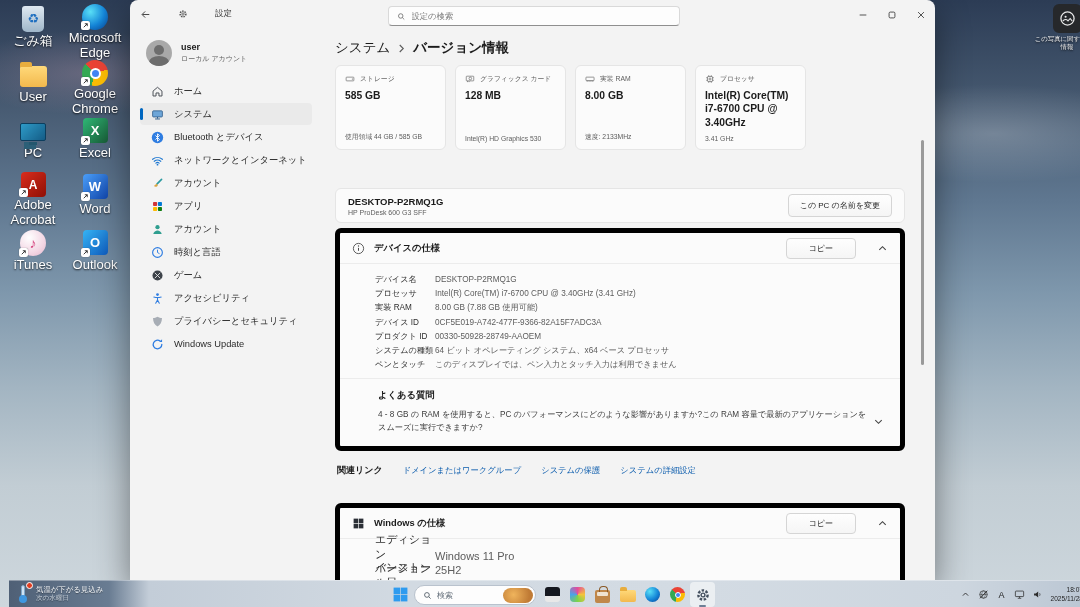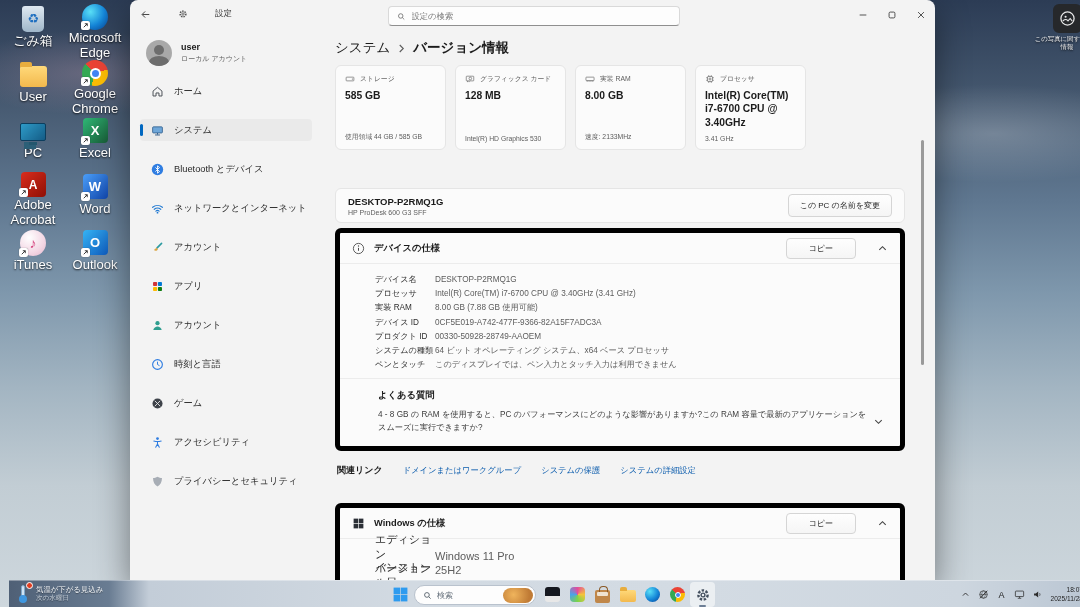--- a/index.html
+++ b/index.html
@@ -52,21 +52,21 @@
   .ctl { width:29px; height:30px; display:flex; align-items:center; justify-content:center; }
 
   
   .sidebar { position:absolute; left:0; top:34px; bottom:0; width:192px; }
   .userrow { display:flex; align-items:center; gap:9px; margin:6px 0 14px 16px; }
   .avatar { width:26px; height:26px; border-radius:50%; background:#a9a9a9; position:relative; overflow:hidden; }
   .avatar::before { content:""; position:absolute; left:8px; top:5px; width:10px; height:10px; border-radius:50%; background:#6d6d6d; }
   .avatar::after { content:""; position:absolute; left:3px; top:16px; width:20px; height:12px; border-radius:50%; background:#6d6d6d; }
   .uname { font-size:9px; font-weight:bold; color:#1b1b1b; line-height:1.3; }
   .utype { font-size:7px; color:#5d5d5d; }
-  .nav { display:flex; flex-direction:column; gap:17px; margin:0 10px; }
+  .nav { display:flex; flex-direction:column; gap:1px; margin:0 10px; }
   .nav-item { position:relative; height:22px; display:flex; align-items:center; gap:10px; padding-left:11px; border-radius:4px; font-size:9.3px; color:#2b2b2b; cursor:default; }
   .nav-item svg { flex:0 0 auto; }
   .nav-item.sel { background:#eaeaea; }
   .nav-item.sel::before { content:""; position:absolute; left:0; top:5px; width:3px; height:12px; border-radius:2px; background:#0067c0; }
 
   
   .main { position:absolute; left:192px; top:34px; right:0; bottom:0; padding:4px 30px 0 13px; overflow:hidden; }
   .bc { display:flex; align-items:center; gap:8px; height:20px; margin-bottom:7px; }
   .bc-parent { font-size:13.5px; color:#1b1b1b; }
   .bc-cur { font-size:13.5px; font-weight:bold; color:#1b1b1b; }
@@ -380,20 +380,27 @@
             <path d="M3.5 6.2 C6.5 7.1 9.5 7.1 12.5 6.2 M8 7 V9.8 M8 9.8 L5.8 13.8 M8 9.8 L10.2 13.8" stroke="#2f7de1" stroke-width="1.3" fill="none" stroke-linecap="round"></path>
           </svg>
         <span>アクセシビリティ</span>
       </div>
       <div class="nav-item">
         <svg width="13" height="13" viewBox="0 0 16 16">
             <path d="M8 2 C9.8 3.2 11.8 3.6 13.5 3.7 C13.5 8.5 11.6 12.3 8 14 C4.4 12.3 2.5 8.5 2.5 3.7 C4.2 3.6 6.2 3.2 8 2 Z" fill="#a7adb5"></path>
           </svg>
         <span>プライバシーとセキュリティ</span>
       </div>
+      <div class="nav-item">
+        <svg width="13" height="13" viewBox="0 0 16 16">
+            <path d="M13.3 8 A5.3 5.3 0 1 1 11.2 3.8" stroke="#2f7de1" stroke-width="1.6" fill="none" stroke-linecap="round"></path>
+            <path d="M13.6 1.6 V4.9 H10.3 Z" fill="#2f7de1"></path>
+          </svg>
+        <span>Windows Update</span>
+      </div>
     </div>
   </div>
 
   <div class="main">
     <div class="bc">
       <span class="bc-parent">システム</span>
       <svg width="7" height="11" viewBox="0 0 8 12">
           <path d="M2 2 L6 6 L2 10" stroke="#5d5d5d" stroke-width="1.3" fill="none"></path>
         </svg>
       <span class="bc-cur">バージョン情報</span>

